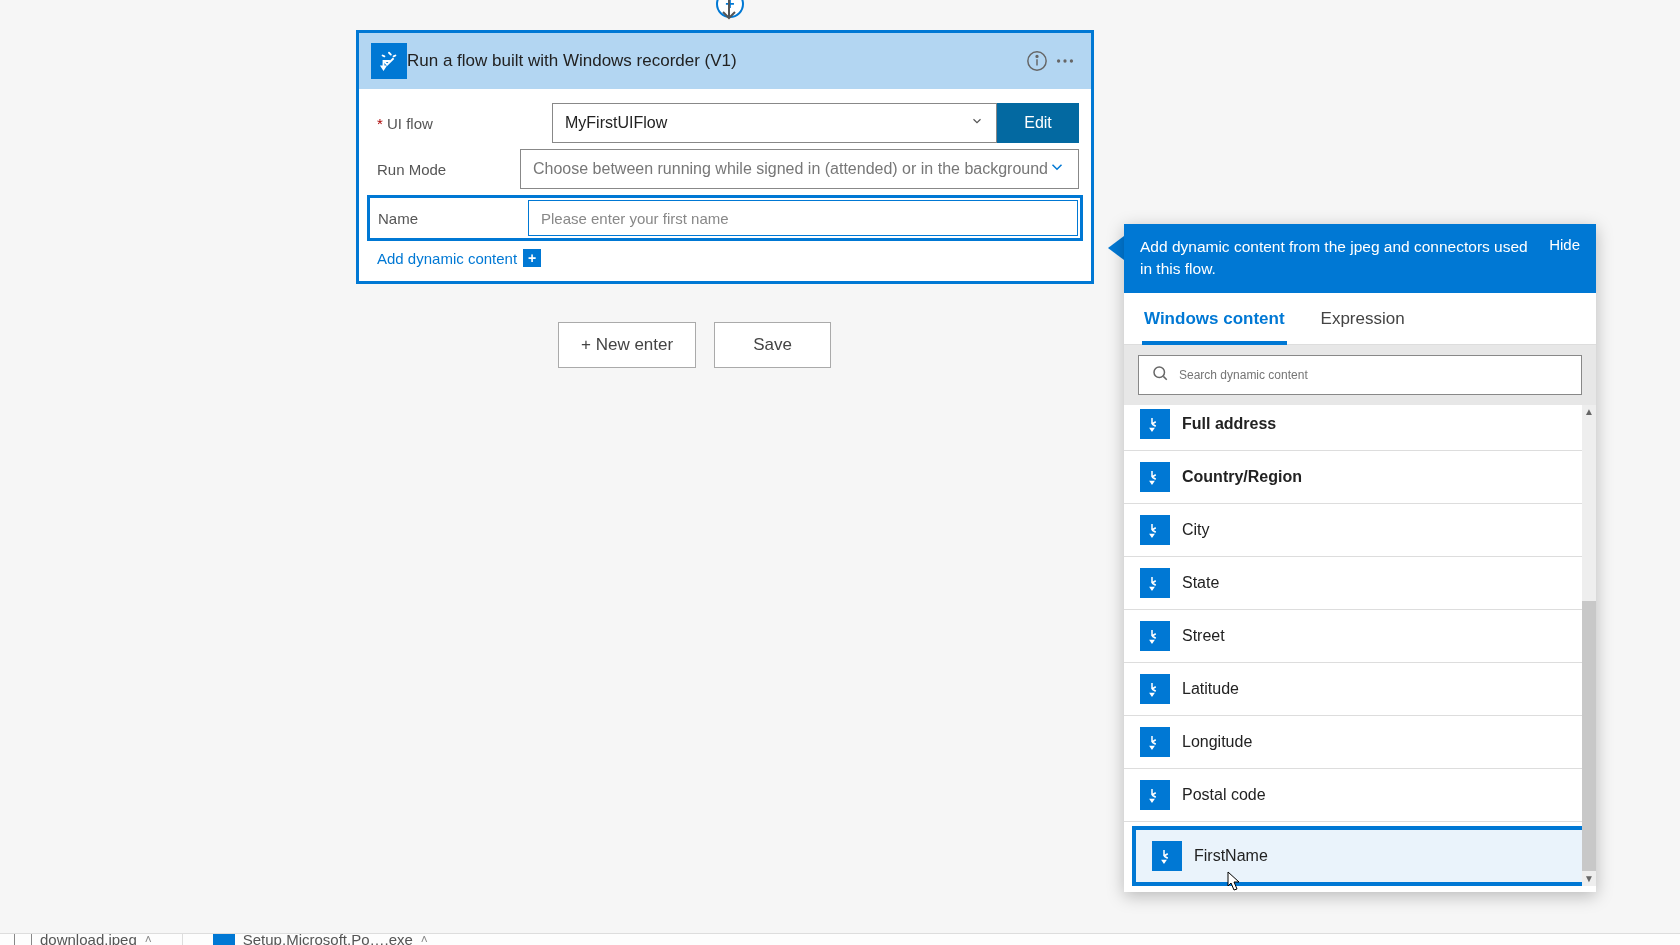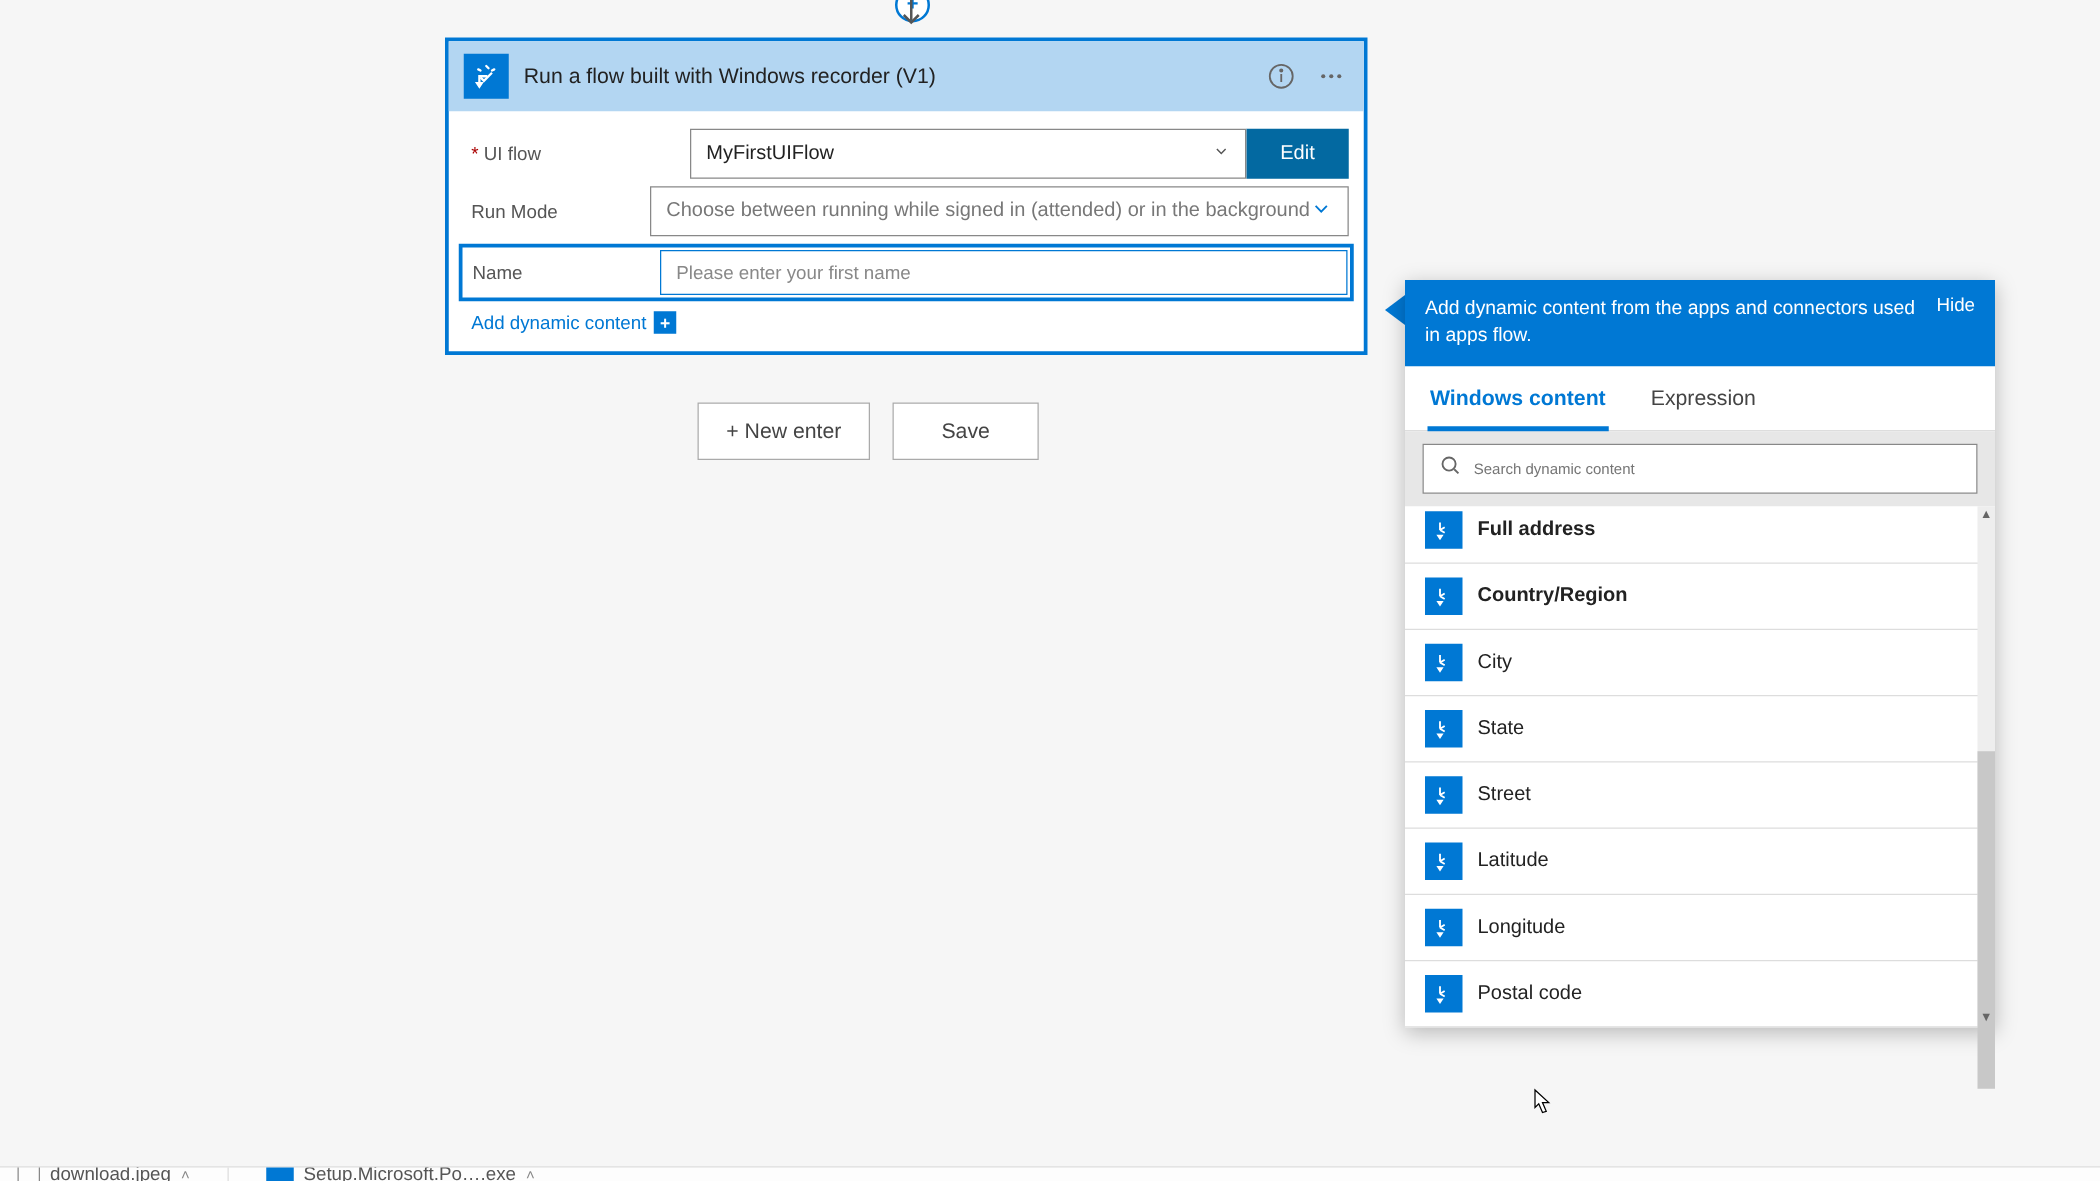--- a/index.html
+++ b/index.html
@@ -4,21 +4,21 @@
 <style>
   * { box-sizing: border-box; margin: 0; padding: 0; }
   body { font-family: "Segoe UI", Arial, sans-serif; background: #f6f6f6; width: 1680px; height: 945px; position: relative; overflow: hidden; }
 
   .arrow-connector { position: absolute; left: 714px; top: 0; width: 30px; height: 24px; }
   .arrow-connector svg { display: block; }
 
   .add-circle { position: absolute; left: 716px; top: -10px; width: 28px; height: 28px; border: 2px solid #0078d4; border-radius: 50%; background: #fff; display: flex; align-items: center; justify-content: center; color: #0078d4; font-size: 16px; font-weight: 600; }
 
   .action-card { position: absolute; left: 356px; top: 30px; width: 738px; background: #fff; border: 3px solid #0078d4; }
-  .card-header { background: #b3d6f2; display: flex; align-items: center; padding: 10px 12px; gap: 12px; }
+  .card-header { background: #b3d6f2; display: flex; align-items: center; padding: 10px 12px; }
   .card-icon { width: 36px; height: 36px; background: #0078d4; display: flex; align-items: center; justify-content: center; }
   .card-title { flex: 1; font-size: 17px; color: #222; }
   .info-icon, .more-icon { width: 28px; height: 28px; display: flex; align-items: center; justify-content: center; color: #666; cursor: pointer; }
   .info-icon svg, .more-icon svg, .card-icon svg { display: block; }
 
   .card-body { padding: 8px 12px 14px; }
   .form-row { display: flex; align-items: center; gap: 6px; margin: 6px 0; }
   .form-label { width: 150px; font-size: 15px; color: #555; padding-left: 6px; }
   .required::before { content: "* "; color: #a00; }
   .field-wrap { flex: 1; display: flex; }
@@ -151,21 +151,21 @@
 </div>
 
 <div class="bottom-buttons">
   <button class="btn-secondary">+ New enter</button>
   <button class="btn-secondary" style="padding:0 38px;">Save</button>
 </div>
 
 <div class="dc-callout-wedge"></div>
 <div class="dc-panel">
   <div class="dc-header">
-    <div class="dc-header-text">Add dynamic content from the apps and connectors used in apps flow.</div>
+    <div class="dc-header-text">Add dynamic content from the jpeg and connectors used in this flow.</div>
     <div class="dc-hide">Hide</div>
   </div>
   <div class="dc-tabs">
     <div class="dc-tab active">Windows content</div>
     <div class="dc-tab">Expression</div>
   </div>
   <div class="dc-search-wrap">
     <div class="dc-search">
       <span>
         <svg width="18" height="18" viewBox="0 0 24 24" fill="none" stroke="#666" stroke-width="2">
@@ -242,20 +242,29 @@
     </div>
     <div class="dc-item">
       <div class="dc-item-icon">
           <svg width="18" height="18" viewBox="0 0 24 24" fill="none" stroke="#fff" stroke-width="2">
             <path d="M8 4v8M8 12l5-3M8 12l5 3"></path>
             <polygon points="6,18 10,18 8,21" fill="#fff"></polygon>
           </svg>
         </div>
       <span>Postal code</span>
     </div>
+    <div class="dc-item selected">
+      <div class="dc-item-icon">
+          <svg width="18" height="18" viewBox="0 0 24 24" fill="none" stroke="#fff" stroke-width="2">
+            <path d="M8 4v8M8 12l5-3M8 12l5 3"></path>
+            <polygon points="6,18 10,18 8,21" fill="#fff"></polygon>
+          </svg>
+        </div>
+      <span>FirstName</span>
+    </div>
 
     <div class="dc-scroll-track">
       <div class="dc-scroll-arrow" style="position:absolute;top:0;">▲</div>
       <div class="dc-scroll-thumb" style="top:196px;height:270px;"></div>
       <div class="dc-scroll-arrow" style="position:absolute;bottom:0;">▼</div>
     </div>
   </div>
 </div>
 
 <div class="cursor-img">

